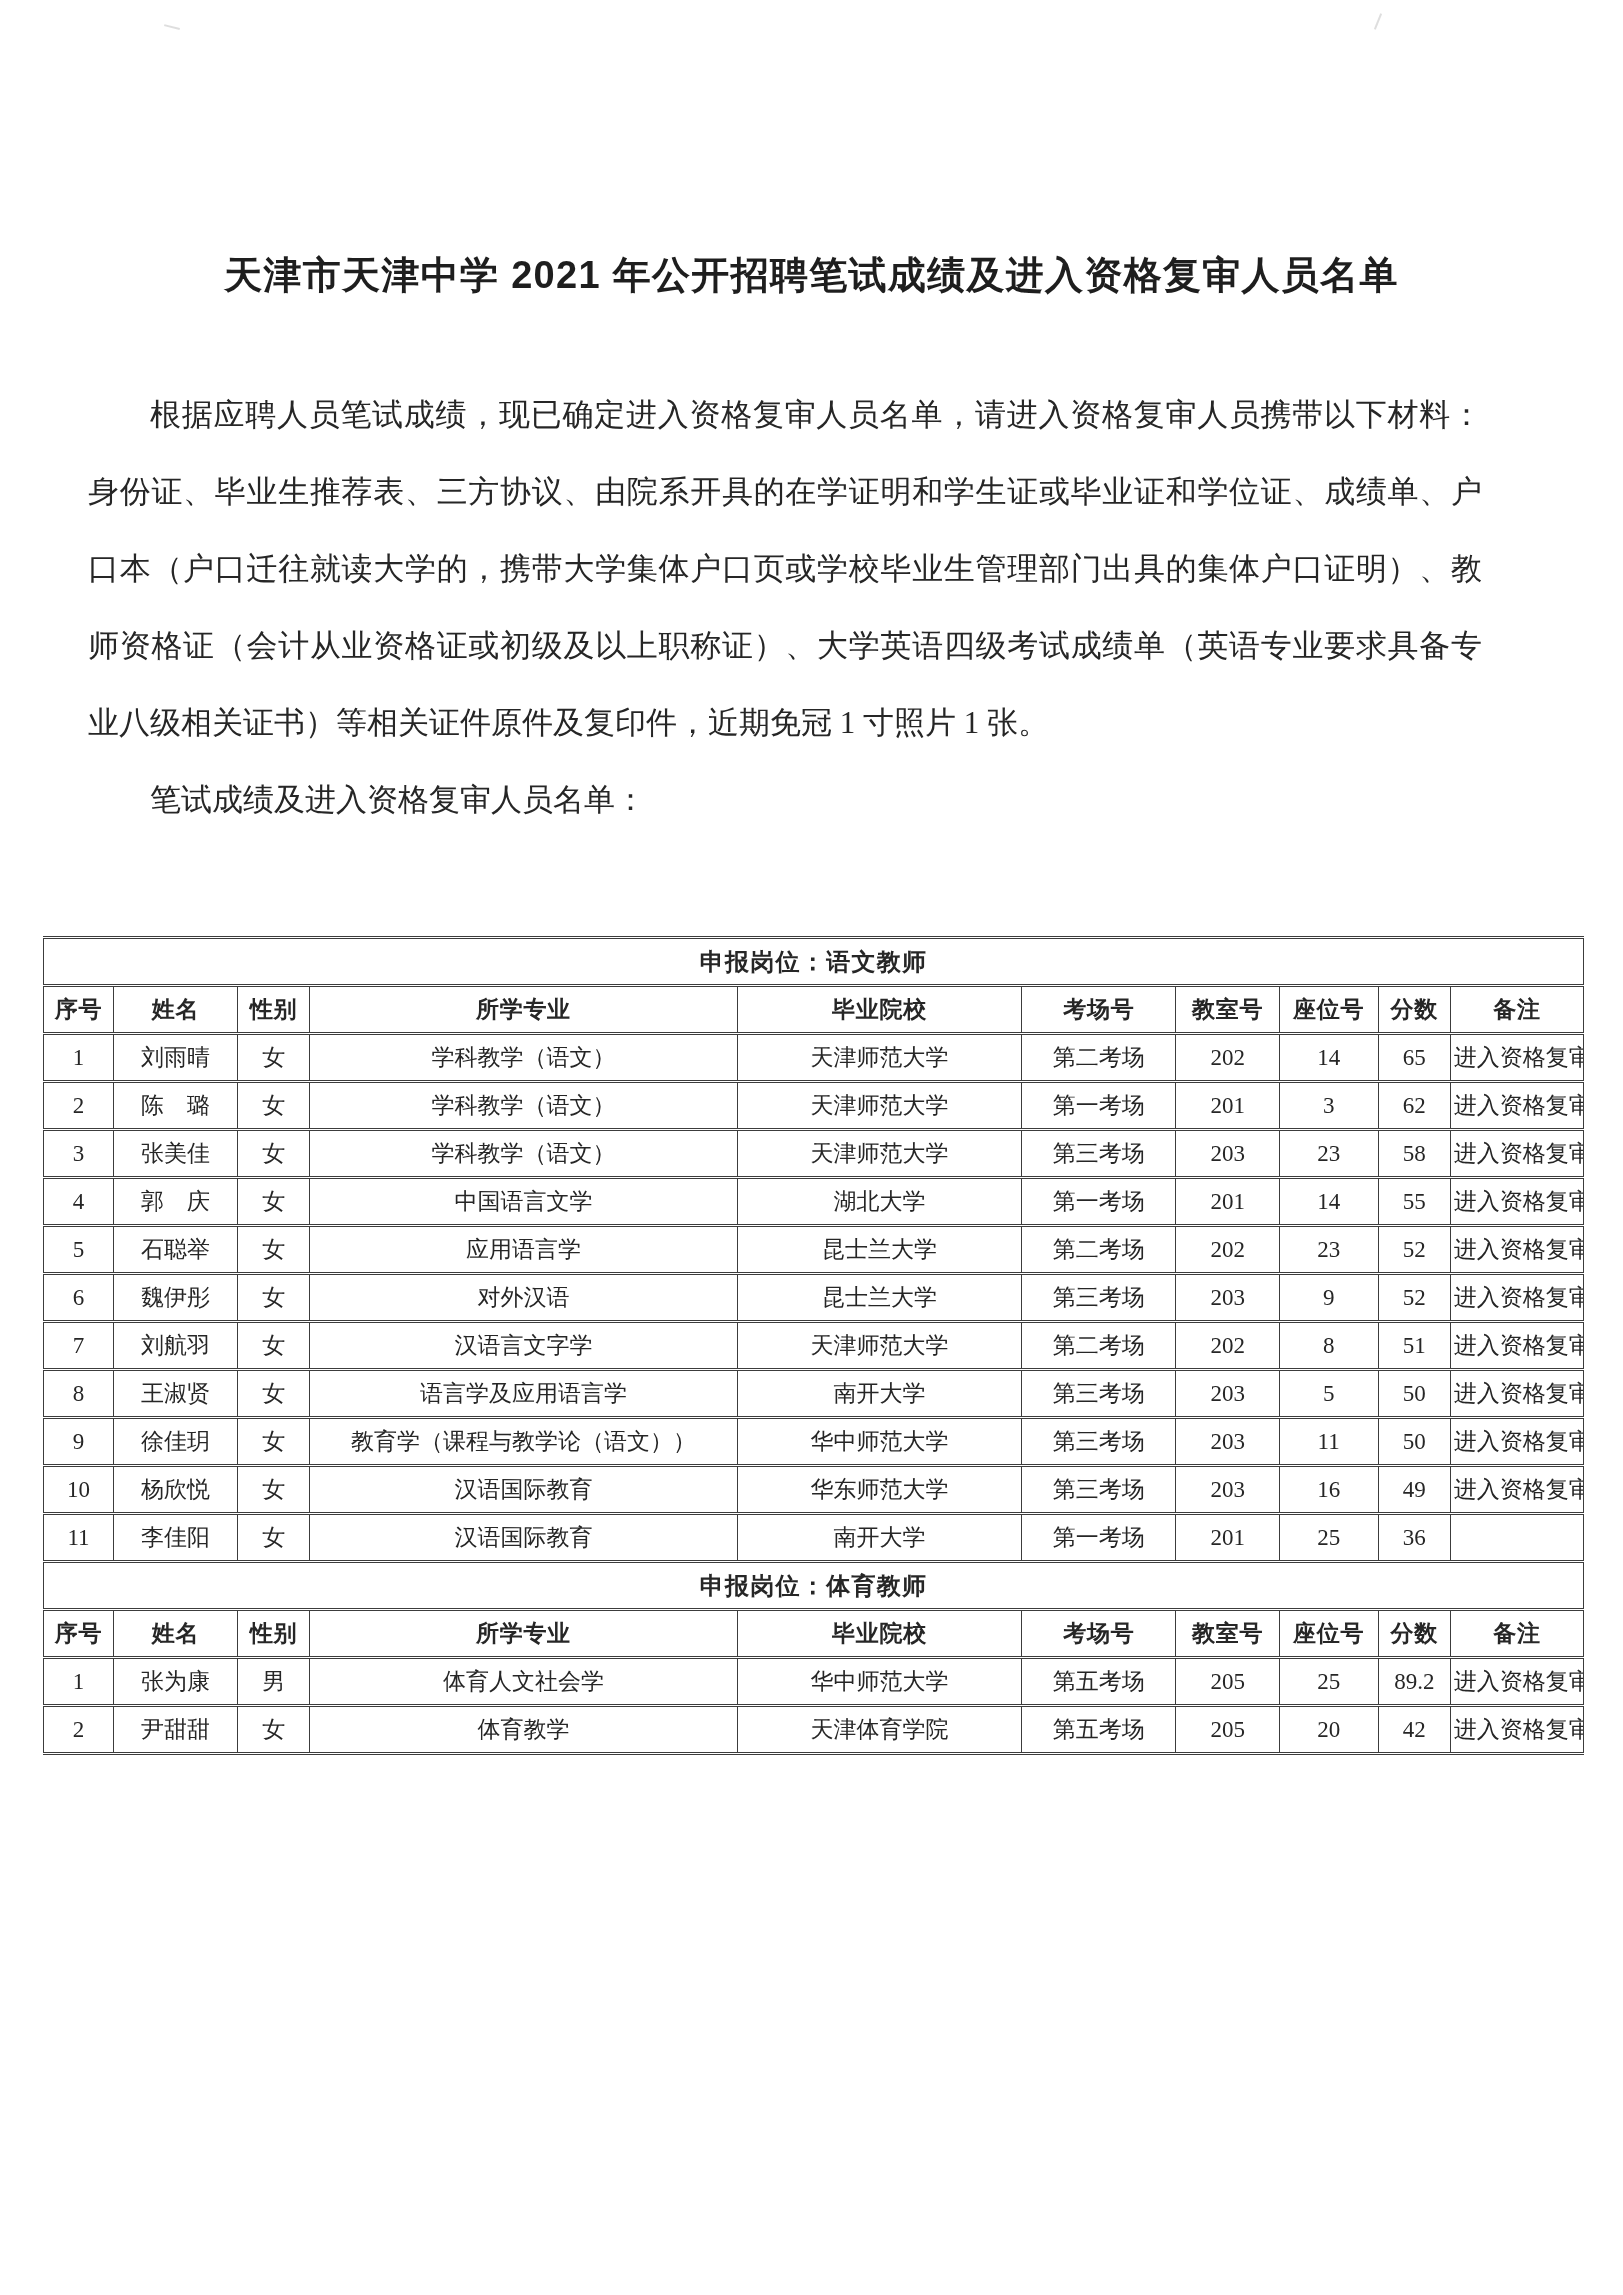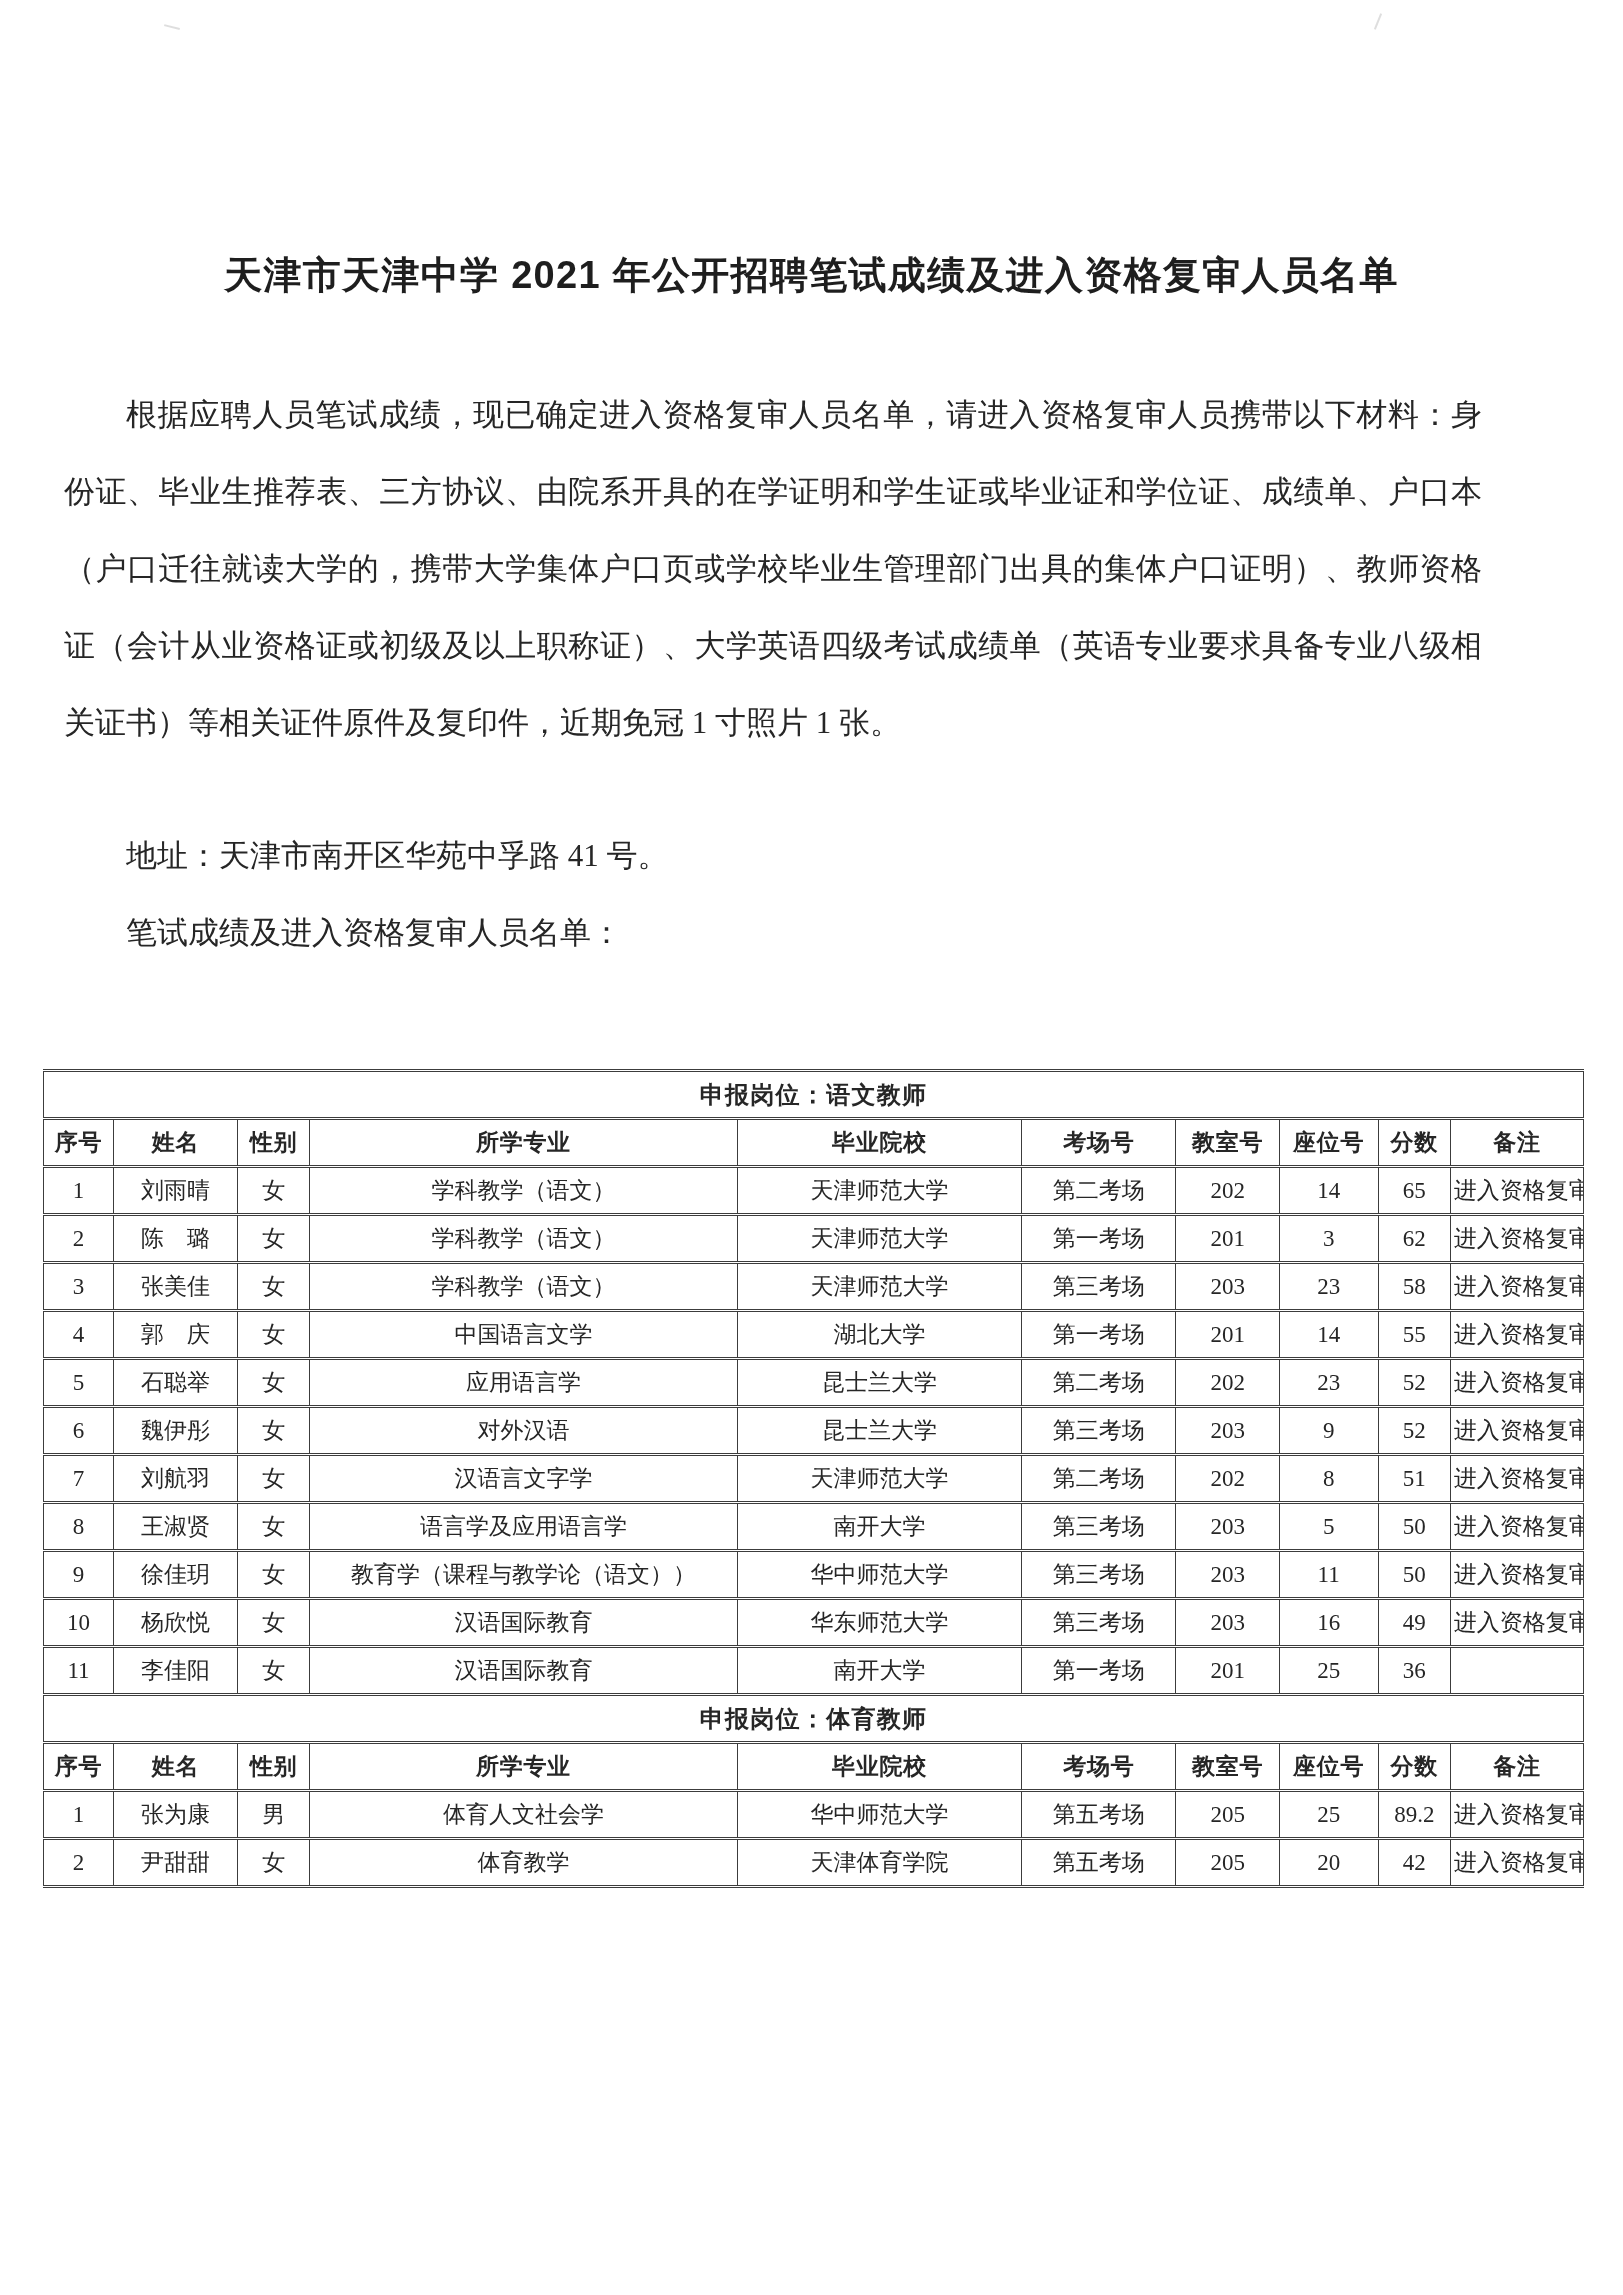--- a/index.html
+++ b/index.html
@@ -17,21 +17,21 @@
 
   .title {
     margin: 252px 105px 0;
     text-align: center;
     font: 700 38px/47px "Liberation Sans", sans-serif;
     color: #1e1e1e;
     letter-spacing: 1.3px;
   }
 
   .content {
-    margin: 77px 141px 0 64px;
+    margin: 77px 141px 0 88px;
     font-size: 31px;
     line-height: 77px;
     color: #262626;
     text-align: justify;
   }
   .para { margin: 0; text-indent: 2em; }
   .spaced { margin-top: 56px; }
 
   table.results {
     margin: 98px 0 0 43px;
@@ -67,21 +67,20 @@
 <body>
 
 <div class="page">
   <div class="scan-mark mark-1"></div>
   <div class="scan-mark mark-2"></div>
 
   <h1 class="title">天津市天津中学 2021 年公开招聘笔试成绩及进入资格复审人员名单</h1>
 
   <div class="content">
     <p class="para">根据应聘人员笔试成绩，现已确定进入资格复审人员名单，请进入资格复审人员携带以下材料：身份证、毕业生推荐表、三方协议、由院系开具的在学证明和学生证或毕业证和学位证、成绩单、户口本（户口迁往就读大学的，携带大学集体户口页或学校毕业生管理部门出具的集体户口证明）、教师资格证（会计从业资格证或初级及以上职称证）、大学英语四级考试成绩单（英语专业要求具备专业八级相关证书）等相关证件原件及复印件，近期免冠 1 寸照片 1 张。</p>
-    <p class="para spaced">地址：天津市南开区华苑中孚路 41 号。</p>
     <p class="para">笔试成绩及进入资格复审人员名单：</p>
   </div>
 
   <table class="results">
     <colgroup>
       <col style="width:4.54%">
         <col style="width:8.07%">
         <col style="width:4.67%">
       <col style="width:27.77%">
         <col style="width:18.47%">

